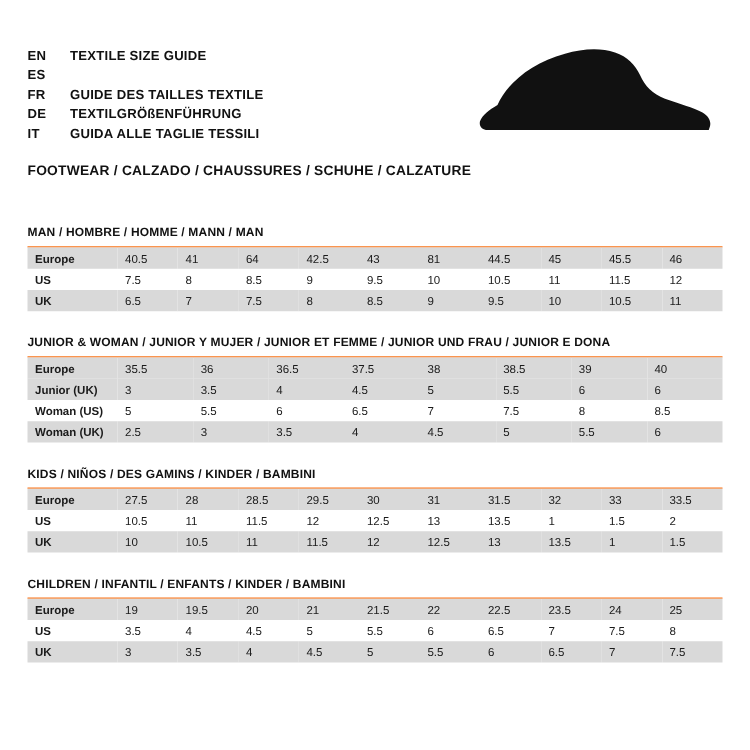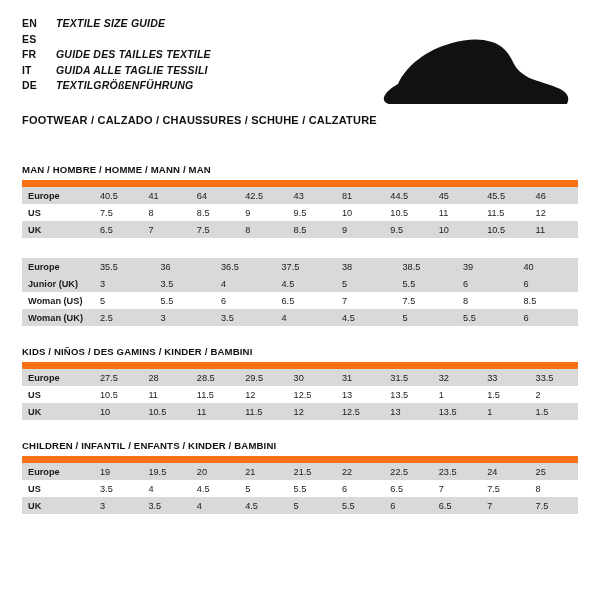--- a/index.html
+++ b/index.html
@@ -19,21 +19,21 @@
     width: 600px;
     height: 600px;
     box-sizing: border-box;
     padding: 16px 22px 0 22px;
   }
 
   
   .header {
     display: flex;
     justify-content: space-between;
-    align-items: flex-start;
+    align-items: flex-end;
     gap: 48px;
   }
   .lang-list {
     display: flex;
     flex-direction: column;
     gap: 1px;
   }
   .lang-row {
     display: flex;
     font-size: 10.5px;
@@ -41,49 +41,49 @@
     letter-spacing: 0.2px;
     line-height: 14.5px;
     white-space: nowrap;
   }
   .lang-code {
     width: 34px;
     flex: 0 0 34px;
   }
   .lang-text {
     flex: 1 1 auto;
-    font-style: italic;
   }
 
   .shoe-art {
     width: 190px;
     height: 82px;
     margin-right: 8px;
     margin-top: 16px;
   }
 
   .cat-title {
+    margin-top: 17px;
     font-size: 11px;
     font-weight: bold;
     letter-spacing: 0.2px;
   }
 
   
   .section {
     margin-top: 20px;
   }
   .section.first {
     margin-top: 38px;
   }
   .section-title {
     font-size: 9.6px;
     font-weight: bold;
     letter-spacing: 0.15px;
     padding-bottom: 5px;
-    border-bottom: 7px solid #f97316;
+    border-bottom: 1px solid #f97316;
     margin-bottom: 0;
   }
   table {
     border-collapse: collapse;
     width: 100%;
     table-layout: fixed;
     font-size: 9.2px;
   }
   td {
     height: 17px;
@@ -117,26 +117,26 @@
         <span class="lang-text">TEXTILE SIZE GUIDE</span>
       </div>
       <div class="lang-row">
         <span class="lang-code">ES</span>
       </div>
       <div class="lang-row">
         <span class="lang-code">FR</span>
         <span class="lang-text">GUIDE DES TAILLES TEXTILE</span>
       </div>
       <div class="lang-row">
+        <span class="lang-code">DE</span>
+        <span class="lang-text">TEXTILGRÖßENFÜHRUNG</span>
+      </div>
+      <div class="lang-row">
         <span class="lang-code">IT</span>
         <span class="lang-text">GUIDA ALLE TAGLIE TESSILI</span>
-      </div>
-      <div class="lang-row">
-        <span class="lang-code">DE</span>
-        <span class="lang-text">TEXTILGRÖßENFÜHRUNG</span>
       </div>
     </div>
 
     <div class="shoe-art">
       <svg viewBox="0 0 190 82" width="190" height="82" aria-hidden="true">
         <path fill="#111111" d="M18 52 C26 34, 46 18, 72 11 C86 7, 100 6, 112 10 C122 13, 128 20, 132 28
                                  C136 37, 142 43, 152 47 C163 51, 175 54, 182 58 C187 61, 189 65, 188 69
                                  L187 72 L10 72 C6 72, 3 69, 4 65 C6 60, 11 56, 18 52 Z"></path>
         <path fill="#ffffff" d="M9 69 L186 69 L186 71.5 L9 71.5 Z" opacity="0.0"></path>
       </svg>
@@ -186,20 +186,21 @@
         <td>9.5</td>
         <td>10</td>
         <td>10.5</td>
         <td>11</td>
       </tr>
     </tbody>
       </table>
   </div>
 
   <div class="section">
+    <div class="section-title">JUNIOR &amp; WOMAN / JUNIOR Y MUJER / JUNIOR ET FEMME / JUNIOR UND FRAU / JUNIOR E DONA</div>
     <table>
       <tbody>
           <tr class="shaded">
         <td class="label">Europe</td>
         <td>35.5</td>
         <td>36</td>
         <td>36.5</td>
         <td>37.5</td>
         <td>38</td>
         <td>38.5</td>

